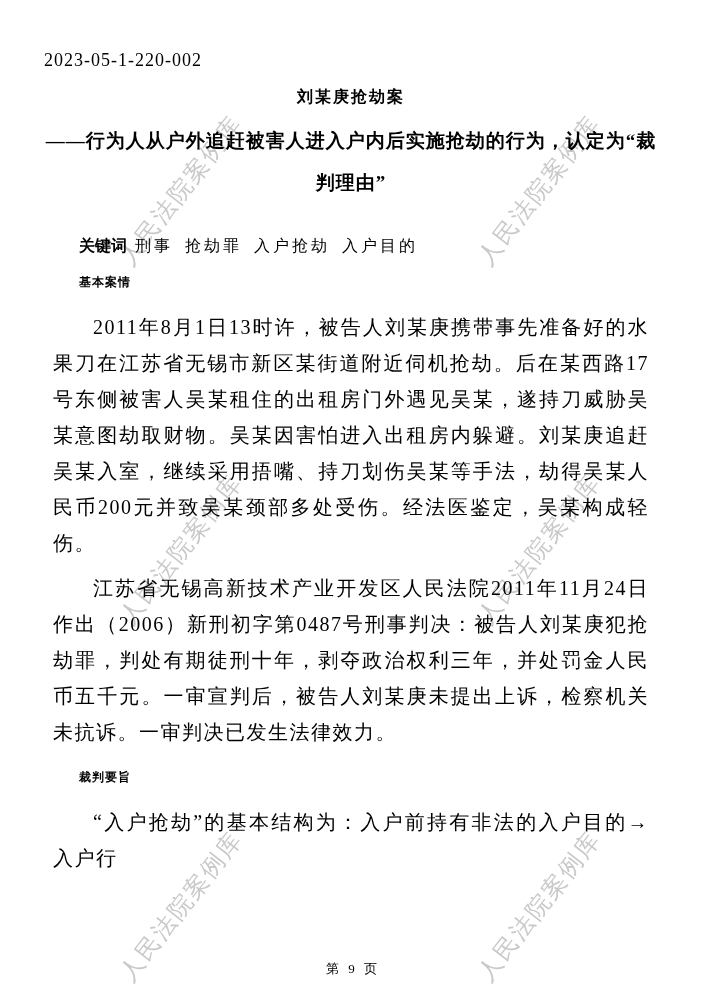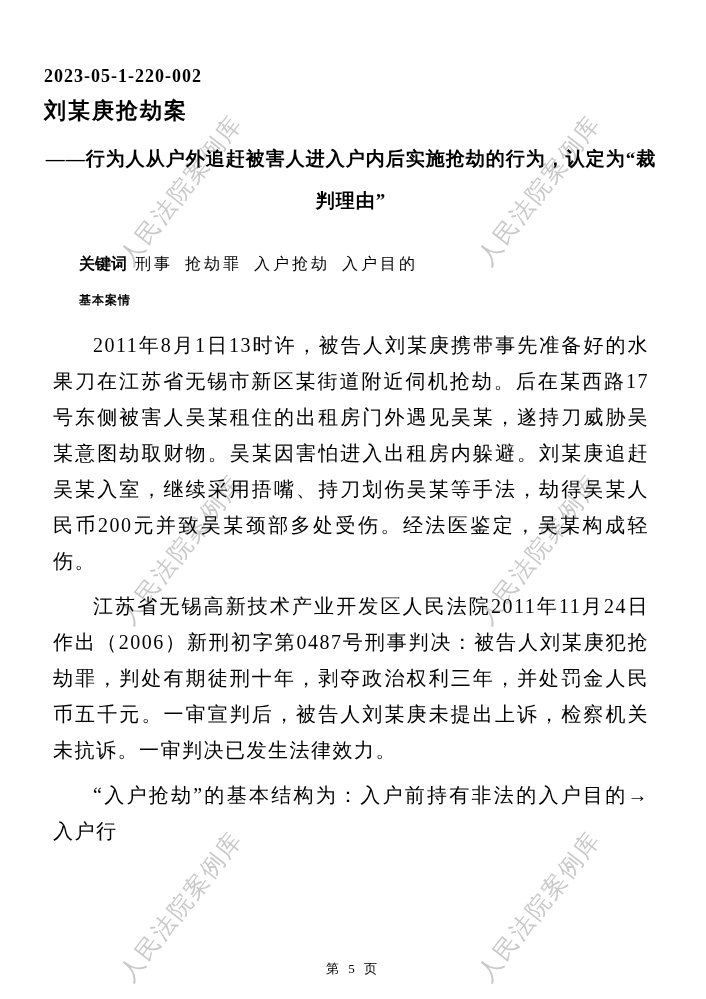--- a/index.html
+++ b/index.html
@@ -24,28 +24,28 @@
     font-family:"Liberation Serif","DejaVu Serif",serif;
   }
   
   .content{
     position:absolute;
     left:44px;
     width:614px;
     top:0;
   }
   .doc-number{
-    margin-top:66px;
+    margin-top:50px;
     font-size:18px;
     letter-spacing:1px;
-    font-weight:bold;
   }
   .case-title{
-    margin-top:9px;
-    font-size:22px;
+    margin-top:16px;
+    text-align:center;
+    font-size:16px;
     font-weight:bold;
     letter-spacing:2px;
   }
   .case-subtitle{
     margin-top:12px;
     text-align:center;
     font-size:19px;
     font-weight:bold;
     line-height:42px;
     letter-spacing:1px;
@@ -117,20 +117,21 @@
     </div>
 
     <div class="section">
       <div class="section-heading">基本案情</div>
       <p class="para">2011年8月1日13时许，被告人刘某庚携带事先准备好的水果刀在江苏省无锡市新区某街道附近伺机抢劫。后在某西路17号东侧被害人吴某租住的出租房门外遇见吴某，遂持刀威胁吴某意图劫取财物。吴某因害怕进入出租房内躲避。刘某庚追赶吴某入室，继续采用捂嘴、持刀划伤吴某等手法，劫得吴某人民币200元并致吴某颈部多处受伤。经法医鉴定，吴某构成轻伤。</p>
       <p class="para">江苏省无锡高新技术产业开发区人民法院2011年11月24日作出（2006）新刑初字第0487号刑事判决：被告人刘某庚犯抢劫罪，判处有期徒刑十年，剥夺政治权利三年，并处罚金人民币五千元。一审宣判后，被告人刘某庚未提出上诉，检察机关未抗诉。一审判决已发生法律效力。</p>
     </div>
 
 
     <div class="section">
+      <div class="section-heading">裁判要旨</div>
       <p class="para">“入户抢劫”的基本结构为：入户前持有非法的入户目的→入户行</p>
     </div>
 
   </div>
 
-  <div class="page-footer">第 5 页</div>
+  <div class="page-footer">第 9 页</div>
 
 </div>
 
 </body></html>

